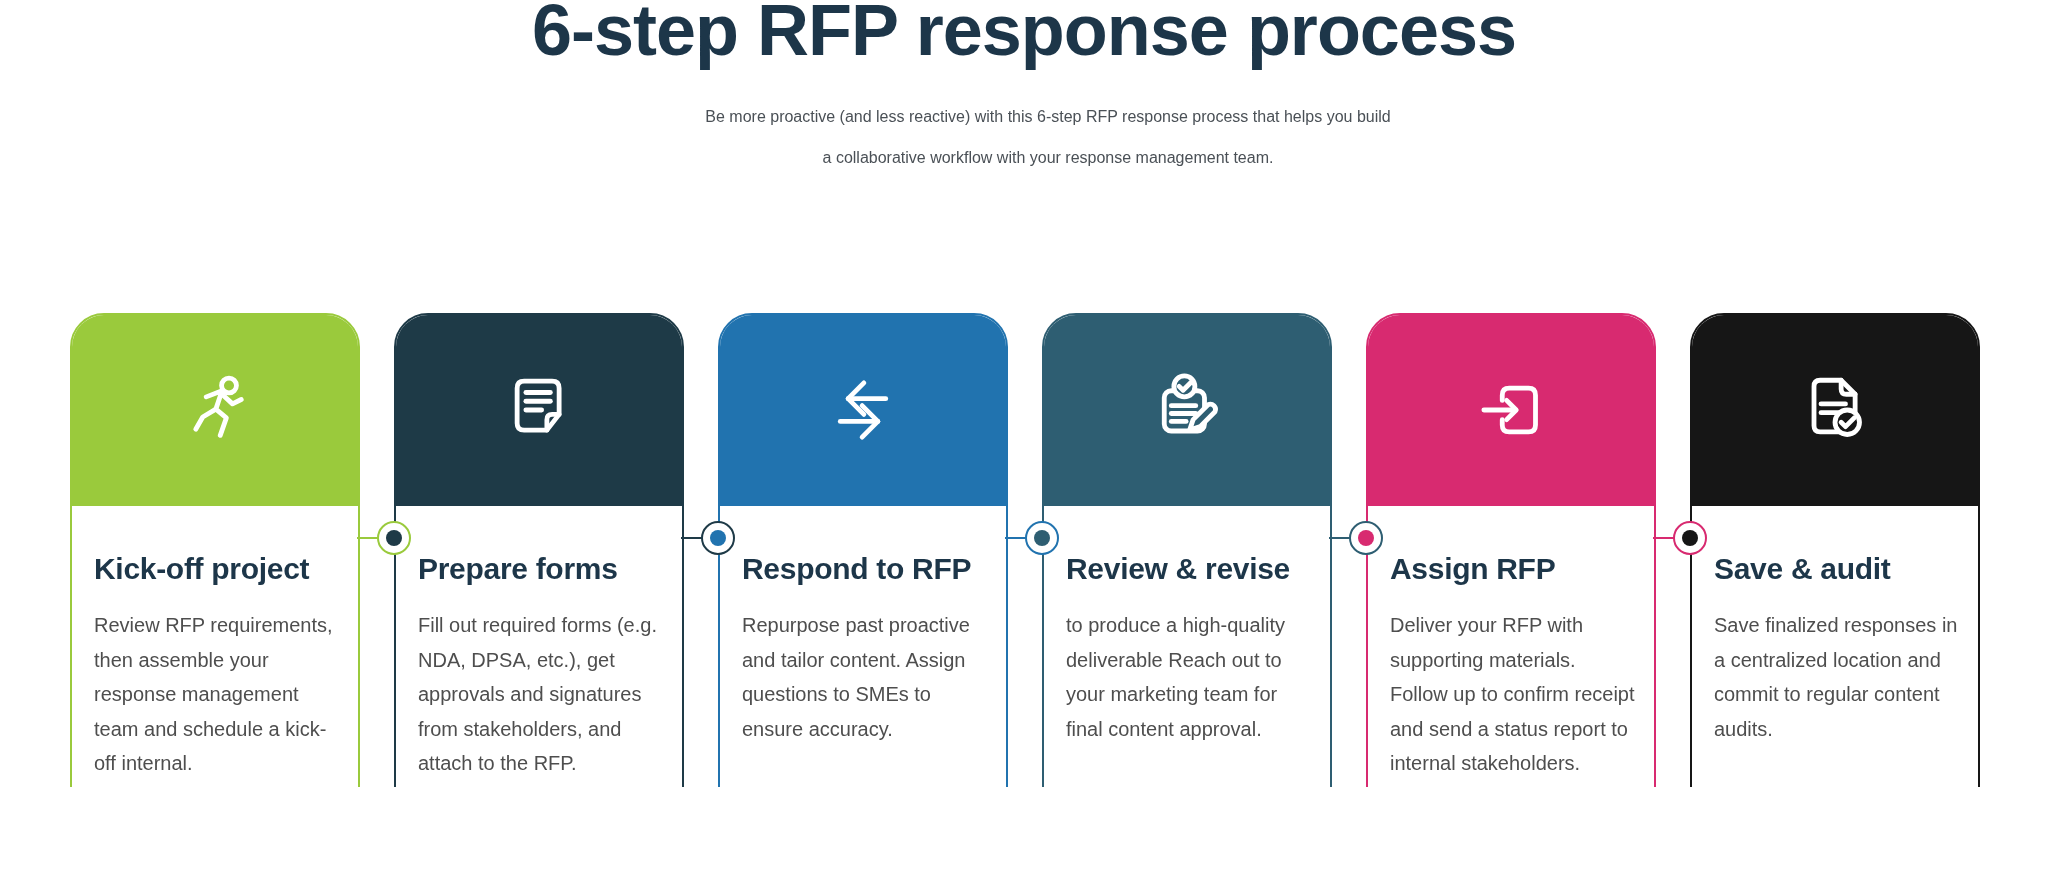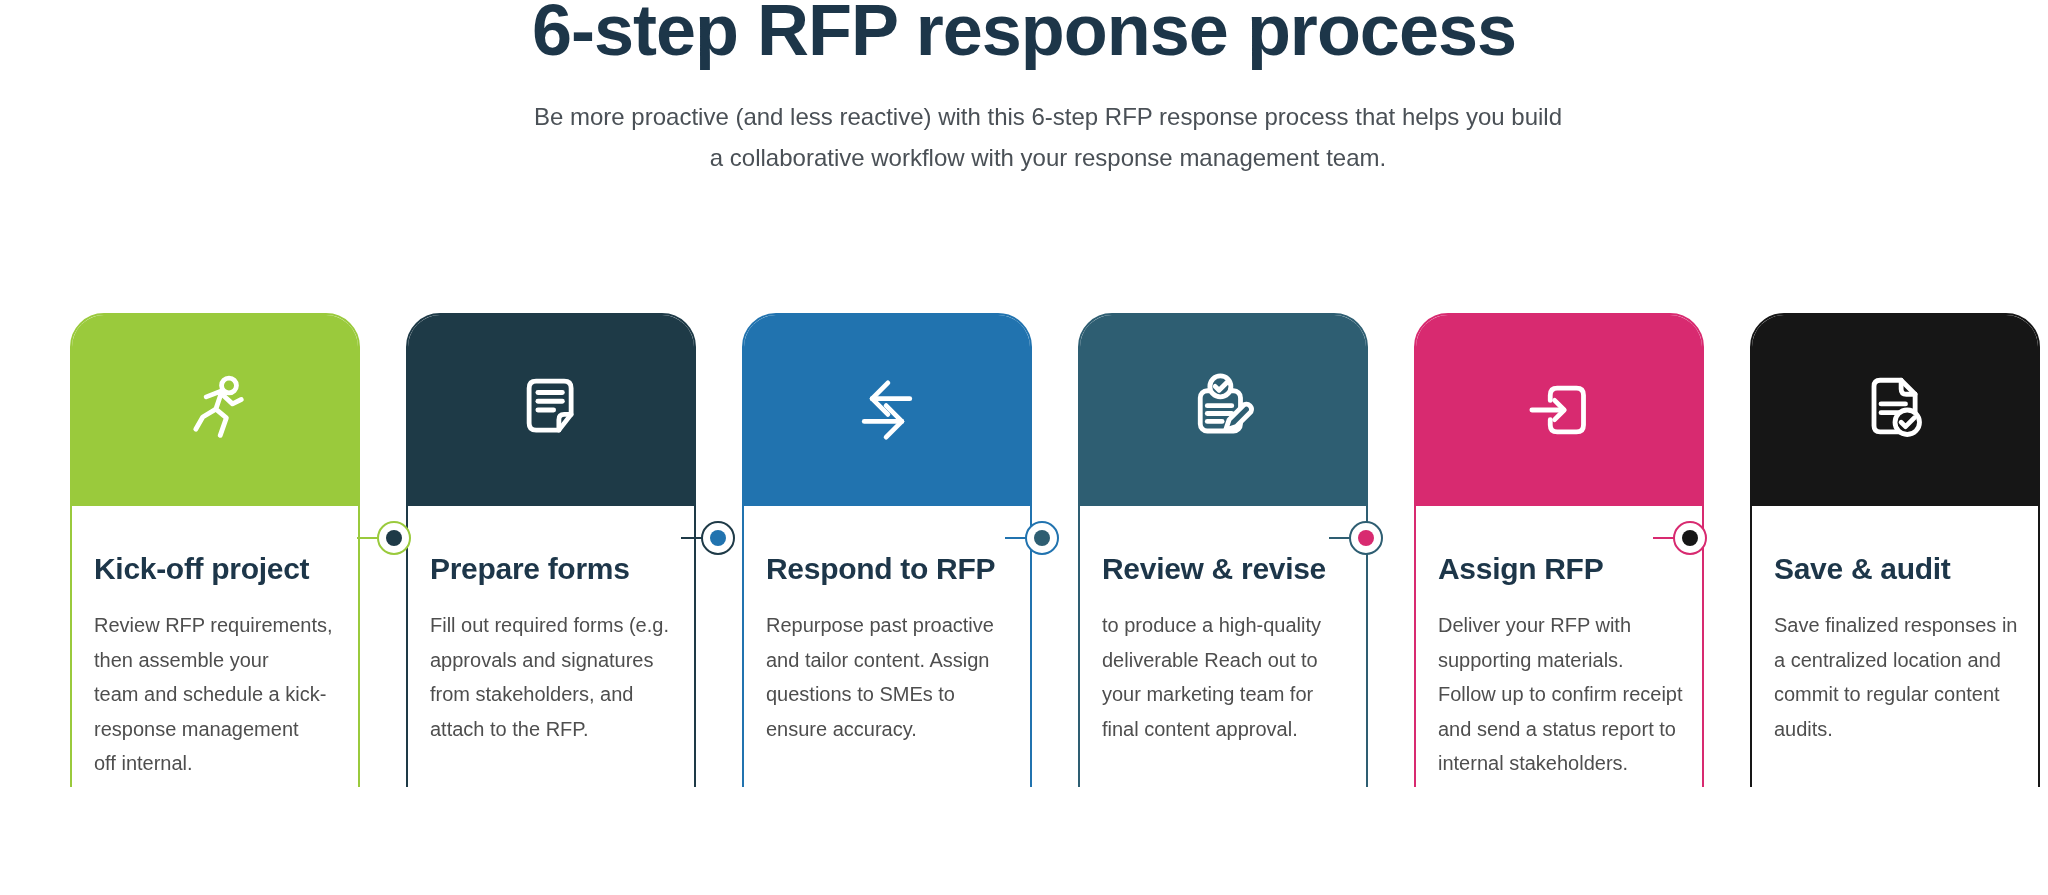--- a/index.html
+++ b/index.html
@@ -8,23 +8,23 @@
     background:var(--bg,#ffffff);
     font-family:"Liberation Sans", sans-serif;
   }
   .page-title{
     position:absolute;top:-10px;left:0;right:0;margin:0;text-align:center;
     font-size:72px;line-height:80px;font-weight:800;letter-spacing:-1px;
     color:var(--heading,#1d3649);
   }
   .subtitle{
     position:absolute;top:96px;left:0;right:0;text-align:center;
-    font-size:24px;line-height:41px;color:var(--subtitle,#4a5056);margin-left:48px;
-  }
-  .cards{position:absolute;left:70px;top:313px;display:flex;gap:46px;}
+    font-size:16px;line-height:41px;color:var(--subtitle,#4a5056);margin-left:48px;
+  }
+  .cards{position:absolute;left:70px;top:313px;display:flex;gap:34px;}
   .card{
     position:relative;width:290px;height:570px;box-sizing:border-box;
     border:2px solid var(--c);border-radius:34px 34px 30px 30px;
     background:#fff;overflow:hidden;
   }
   .card-head{
     height:192px;margin:-1px -1px 0 -1px;background:var(--c);
     display:flex;align-items:center;justify-content:center;
   }
   .card-head svg{stroke:#ffffff;fill:none;stroke-width:5.5;stroke-linecap:round;stroke-linejoin:round;}
@@ -67,41 +67,42 @@
           <path d="M38 33 L56 26 L49 47 L61 57 L54 77"></path>
           <path d="M49 47 L34 56 L26 70"></path>
           <path d="M56 30 L68 41 L78 36"></path>
         </svg>
       </div>
       <div class="card-body">
         <h2 class="card-title">Kick-off project</h2>
         <div class="card-desc">
             <div>Review RFP requirements,</div>
             <div>then assemble your</div>
+            <div>response management</div>
             <div>team and schedule a kick-</div>
-            <div>response management</div>
             <div>off internal.</div>
           </div>
       </div>
     </div>
 
     <div class="card" style="--c: #1e3a47;">
       <div class="card-head">
         <svg width="84" height="84" viewBox="0 0 96 96">
           <path d="M31 15 H63 Q71 15 71 23 V53 L57 71 H31 Q23 71 23 63 V23 Q23 15 31 15 Z"></path>
           <path d="M71 53 H63 Q57 53 57 59 V71"></path>
           <line x1="33" y1="28" x2="61" y2="28"></line>
           <line x1="33" y1="38" x2="61" y2="38"></line>
           <line x1="33" y1="48" x2="51" y2="48"></line>
         </svg>
       </div>
       <div class="card-body">
         <h2 class="card-title">Prepare forms</h2>
         <div class="card-desc">
             <div>Fill out required forms (e.g.</div>
+            <div>NDA, DPSA, etc.), get</div>
             <div>approvals and signatures</div>
             <div>from stakeholders, and</div>
             <div>attach to the RFP.</div>
           </div>
       </div>
     </div>
 
     <div class="card" style="--c: #2173af;">
       <div class="card-head">
         <svg width="84" height="84" viewBox="0 0 96 96">

